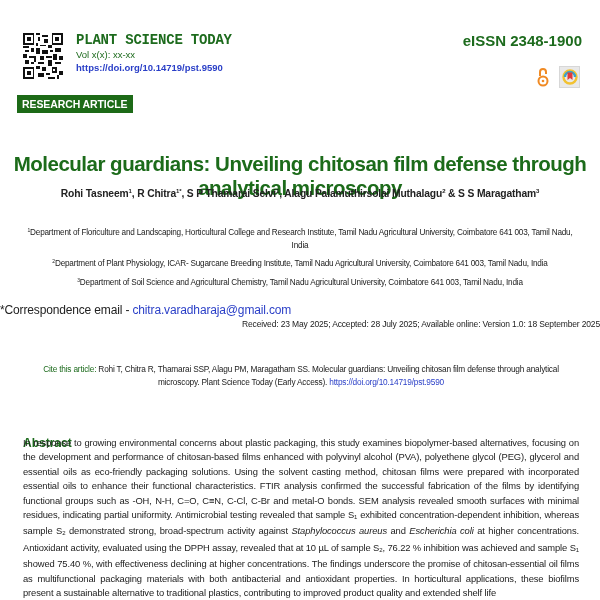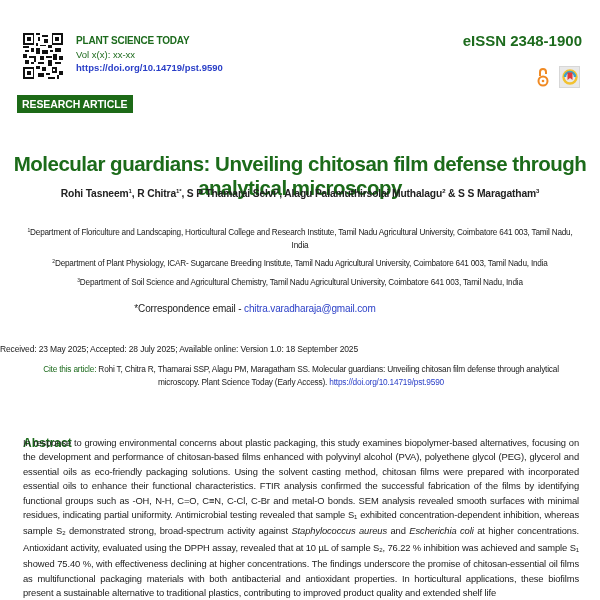--- a/index.html
+++ b/index.html
@@ -2,43 +2,43 @@
 <html><head>
 <meta charset="utf-8">
 <style>
   * { margin: 0; padding: 0; box-sizing: border-box; }
   html, body { width: 600px; height: 600px; background: #ffffff; overflow: hidden; }
   body { font-family: "Liberation Sans", sans-serif; color: #222; position: relative; }
 
   .header { position: absolute; top: 0; left: 0; width: 600px; height: 90px; }
   .qr { position: absolute; left: 23px; top: 33px; width: 40px; height: 46px; }
   .journal-info { position: absolute; left: 76px; top: 34px; font-size: 9.5px; line-height: 13.5px; font-weight: bold; }
-  .journal-name { color: #1d6b1d; font-size: 10px; letter-spacing: -0.2px; }
+  .journal-name { color: #1d6b1d; font-size: 14px; letter-spacing: -0.2px; font-family: Liberation Mono, monospace; }
   .journal-vol { color: #1d6b1d; font-weight: normal; }
   .journal-doi { color: #2a3fc7; text-decoration: none; }
   .eissn { position: absolute; right: 18px; top: 32px; color: #1d6b1d; font-weight: bold; font-size: 15px; }
   .badges { position: absolute; right: 20px; top: 66px; display: flex; gap: 10px; align-items: center; }
   .oa-icon { width: 12px; height: 20px; }
   .crossmark { width: 21px; height: 22px; background: #e9e9e9; border: 1px solid #d7d7d7; display: flex; align-items: center; justify-content: center; }
 
   .article-tag { position: absolute; left: 17px; top: 95px; background: #1d6a17; color: #fff; font-weight: bold; font-size: 10.5px; padding: 3px 6px 3px 5px; letter-spacing: -0.1px; }
 
   .title { position: absolute; left: 0; top: 120px; width: 600px; text-align: center; color: #1c6b1a; font-weight: bold; font-size: 20.5px; line-height: 24px; letter-spacing: -0.5px; margin-top: 32px; }
 
   .authors { position: absolute; left: 0; top: 188px; width: 600px; text-align: center; font-size: 10.3px; font-weight: bold; color: #222; letter-spacing: -0.15px; }
   .authors sup { font-size: 6px; vertical-align: 4px; }
 
   .affils { position: absolute; left: 20px; top: 224px; width: 560px; text-align: center; font-size: 8.2px; line-height: 12.5px; color: #222; letter-spacing: -0.2px; }
   .affils sup { font-size: 5px; vertical-align: 3px; }
   .affil { margin-bottom: 3px; }
 
-  .corresp { position: absolute; left: 0; top: 303px; width: 510px; text-align: center; font-size: 10px; color: #222; letter-spacing: -0.15px; }
+  .corresp { position: absolute; left: 0; top: 303px; width: 510px; text-align: left; font-size: 12px; color: #222; letter-spacing: -0.15px; }
   .corresp .email { color: #2a3fc7; }
 
-  .dates { position: absolute; left: 0; top: 344px; width: 600px; text-align: left; font-size: 8.5px; color: #222; letter-spacing: -0.15px; }
+  .dates { position: absolute; left: 0; top: 319px; width: 600px; text-align: right; font-size: 8.5px; color: #222; letter-spacing: -0.15px; }
 
   .cite { position: absolute; left: 25px; top: 363px; width: 552px; text-align: center; font-size: 8.3px; line-height: 13px; color: #222; letter-spacing: -0.2px; }
   .cite .lbl { color: #1d6b1d; font-weight: normal; }
   .cite .doi { color: #2a3fc7; }
 
   .abs-heading { position: absolute; left: 23px; top: 436px; font-size: 12px; font-weight: bold; color: #1d6b1d; }
 
   .abstract { position: absolute; left: 23px; top: 436px; width: 556px; font-size: 9.4px; line-height: 14.4px; color: #222; text-align: justify; letter-spacing: -0.12px; }
   .abstract sub { font-size: 6px; vertical-align: -1px; }
 </style>

